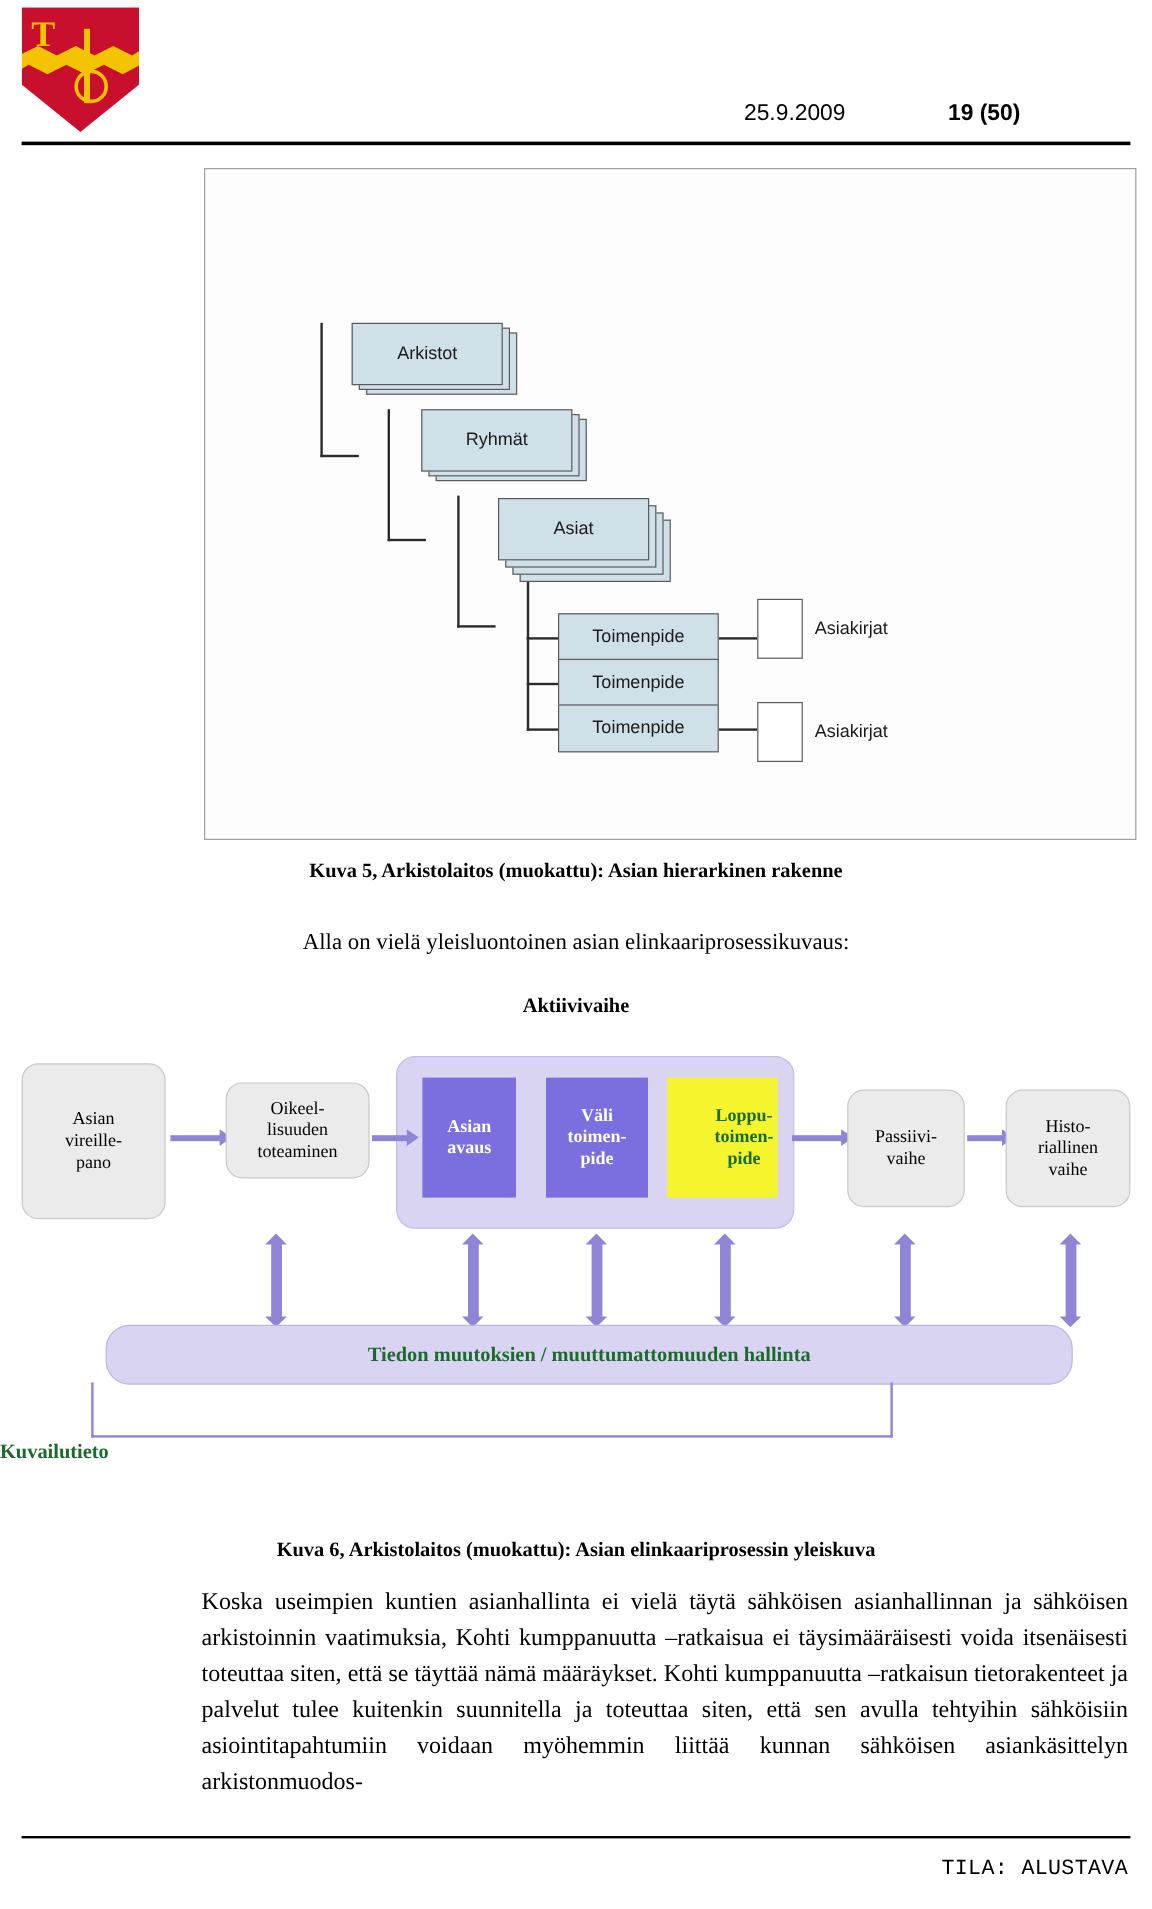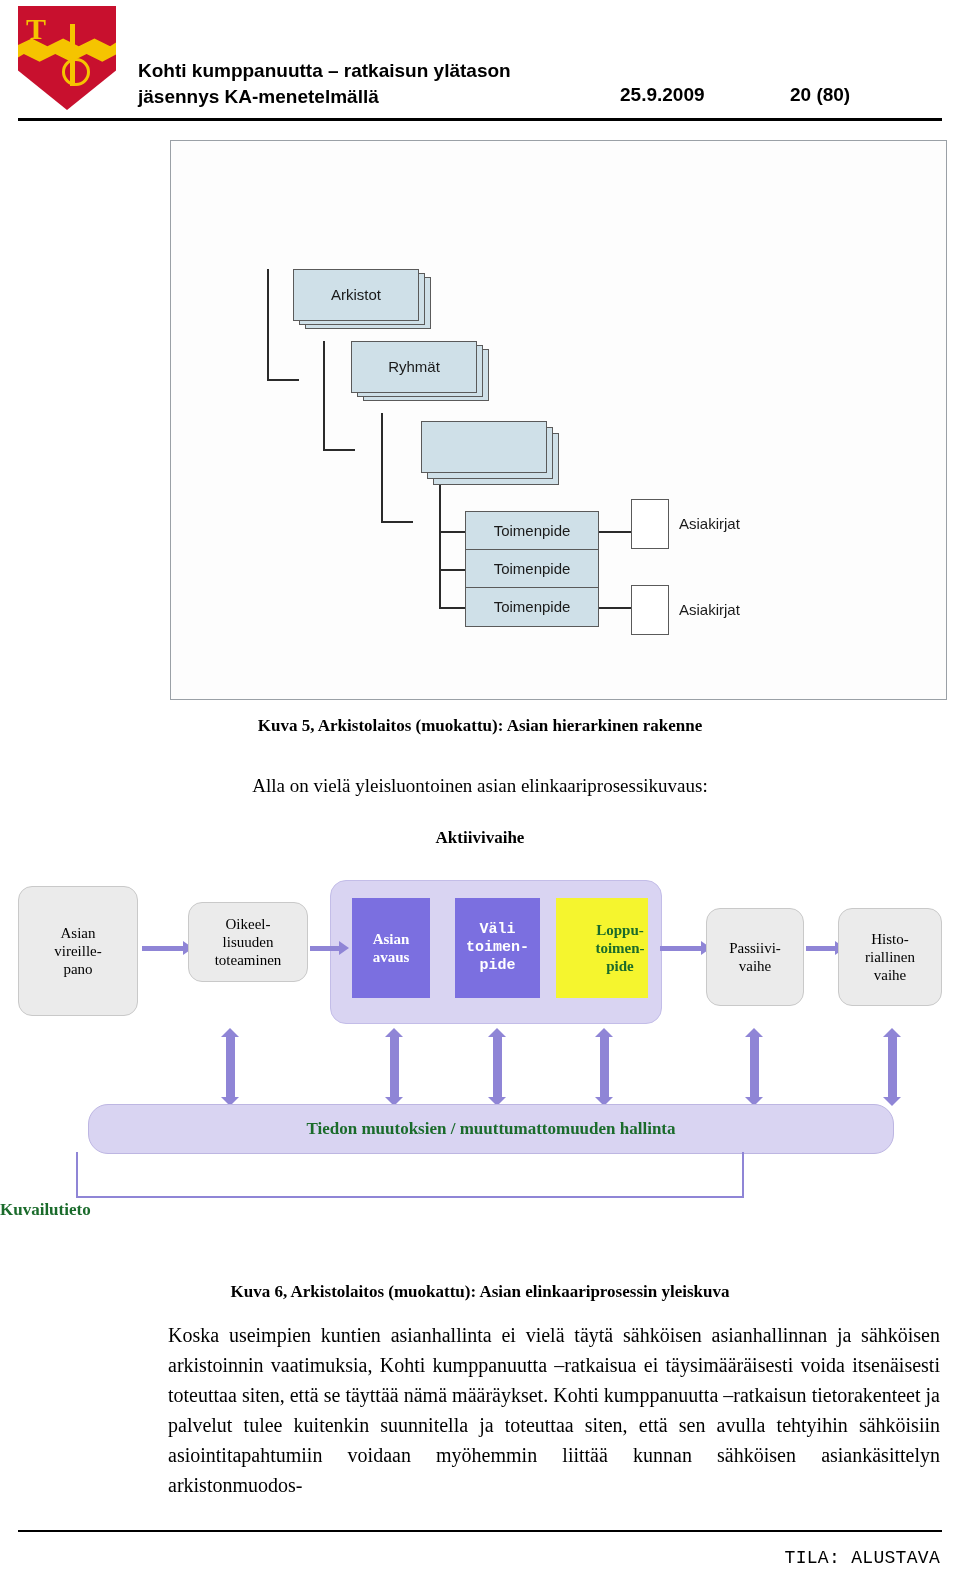--- a/index.html
+++ b/index.html
@@ -67,21 +67,21 @@
     width: 520px;
     font-family: "Liberation Sans", sans-serif;
     font-weight: bold;
     font-size: 19px;
     line-height: 26px;
   }
   .head-date {
     position: absolute;
     left: 620px; top: 84px;
     font-family: "Liberation Sans", sans-serif;
-    font-weight: bold;
+    font-weight: normal;
     font-size: 19px;
     text-align: center;
   }
   .head-page {
     position: absolute;
     left: 790px; top: 84px;
     font-family: "Liberation Sans", sans-serif;
     font-weight: bold;
     font-size: 19px;
   }
@@ -267,26 +267,22 @@
 <body>
 
 <div class="header">
   <div class="crest">
     <div class="crest-shield"></div>
     <div class="crest-wave"></div>
     <div class="crest-letter">T</div>
     <div class="crest-staff"></div>
     <div class="crest-snake"></div>
   </div>
-  <div class="head-title">
-    <div>Kohti kumppanuutta – ratkaisun ylätason</div>
-    <div>jäsennys KA-menetelmällä</div>
-  </div>
   <div class="head-date">25.9.2009</div>
-  <div class="head-page">20 (80)</div>
+  <div class="head-page">19 (50)</div>
   <div class="head-rule"></div>
 </div>
 
 <div class="fig5">
 
   <div class="ln" style="left:96px; top:128px; width:2px; height:112px;"></div>
   <div class="ln" style="left:96px; top:238px; width:32px; height:2px;"></div>
   <div class="ln" style="left:152px; top:200px; width:2px; height:110px;"></div>
   <div class="ln" style="left:152px; top:308px; width:32px; height:2px;"></div>
   <div class="ln" style="left:210px; top:272px; width:2px; height:110px;"></div>
@@ -308,20 +304,23 @@
 
   <div class="stack-shadow" style="left:192px; top:208px; width:126px; height:52px;"></div>
   <div class="stack-shadow" style="left:186px; top:204px; width:126px; height:52px;"></div>
   <div class="node" style="left:180px; top:200px; width:126px; height:52px;">
     <span style="white-space:pre-line">Ryhmät</span>
   </div>
 
   <div class="stack-shadow" style="left:262px; top:292px; width:126px; height:52px;"></div>
   <div class="stack-shadow" style="left:256px; top:286px; width:126px; height:52px;"></div>
   <div class="stack-shadow" style="left:250px; top:280px; width:126px; height:52px;"></div>
+  <div class="node" style="left:244px; top:274px; width:126px; height:52px;">
+    <span style="white-space:pre-line">Asiat</span>
+  </div>
 
   <div class="node" style="left:294px; top:370px; width:134px; height:40px;">
     <span>Toimenpide</span>
   </div>
   <div class="node" style="left:294px; top:408px; width:134px; height:40px;">
     <span>Toimenpide</span>
   </div>
   <div class="node" style="left:294px; top:446px; width:134px; height:40px;">
     <span>Toimenpide</span>
   </div>
@@ -355,21 +354,21 @@
 lisuuden
 toteaminen</span>
   </div>
   <div class="hArrow" style="left:310px; top:66px; width:30px;"></div>
 
   <div class="chev chev-blue" style="left:352px; top:18px; width:78px; height:100px;">
     <span style="white-space:pre-line">Asian
 avaus</span>
   </div>
 
-  <div class="chev chev-blue" style="left:455px; top:18px; width:85px; height:100px;font-family:Liberation Mono, monospace;">
+  <div class="chev chev-blue" style="left:455px; top:18px; width:85px; height:100px;">
     <span style="white-space:pre-line">Väli
 toimen-
 pide</span>
   </div>
 
   <div class="chev chev-yellow" style="left:556px; top:18px; width:92px; height:100px;padding-left:36px;">
     <span style="white-space:pre-line">Loppu-
 toimen-
 pide</span>
   </div>

